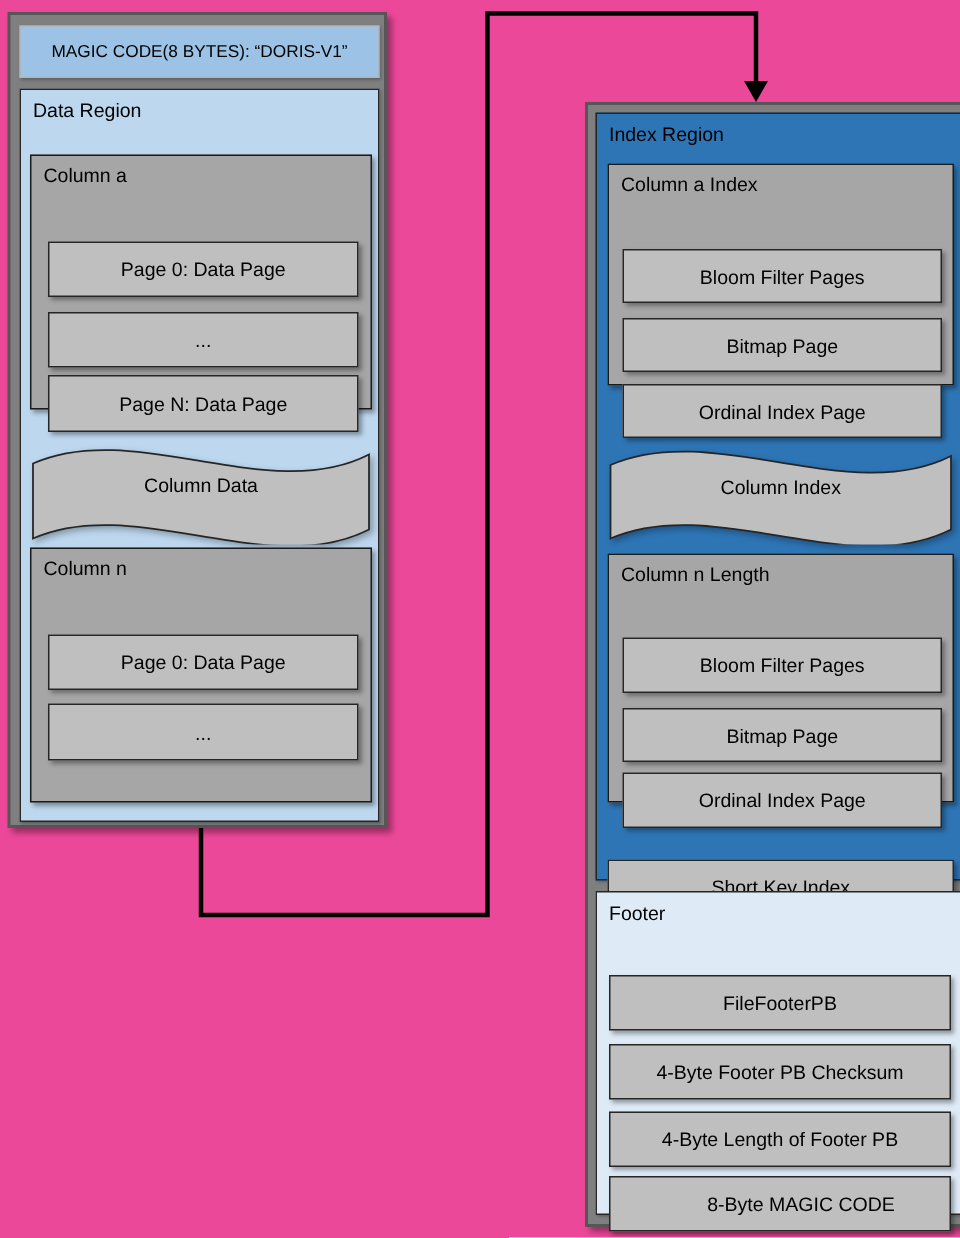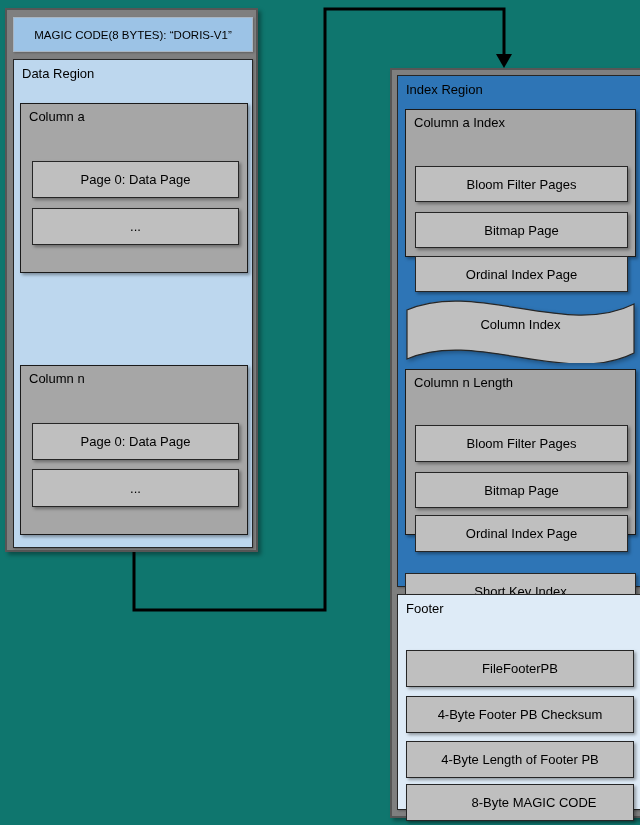--- a/index.html
+++ b/index.html
@@ -5,21 +5,21 @@
   * { margin: 0; padding: 0; box-sizing: border-box; }
   html, body { background: #ffffff; }
   body {
     font-family: "Liberation Sans", "DejaVu Sans", sans-serif;
     color: #000;
   }
   .canvas {
     position: relative;
     width: 640px;
     height: 825px;
-    background: #0f766e;
+    background: #ec4899;
     overflow: hidden;
   }
 
   
   .frame {
     position: absolute;
     background: #7F7F7F;
     border: 2px solid #565656;
     box-shadow: 3px 3px 4px rgba(0,0,0,0.35);
   }
@@ -105,22 +105,29 @@
       <span>MAGIC CODE(8 BYTES):  “DORIS-V1”</span>
     </div>
 
     <div class="region pale" style="left:6px; top:49px; width:240px; height:489px;text-decoration:underline;">
       <div class="region-label">Data Region</div>
 
       <div class="group" style="left:6px; top:43px; width:228px; height:170px;">
         <div class="group-label">Column a</div>
         <div class="page-box" style="left:11px; top:30px; width:207px; height:37px;">Page 0: Data Page</div>
         <div class="page-box" style="left:11px; top:77px; width:207px; height:37px;">...</div>
+        <div class="page-box" style="left:11px; top:119px; width:207px; height:38px;">Page N: Data Page</div>
       </div>
 
+      <div class="wave-wrap" style="left:6px; top:223px; width:228px; height:80px;">
+        <svg width="228" height="80" viewBox="0 0 228 80">
+          <path class="wave-path" d="M2,26 C70,-4 160,54 226,20 L226,70 C160,104 70,46 2,76 Z"></path>
+        </svg>
+        <div class="wave-label">Column Data</div>
+      </div>
 
       <div class="group" style="left:6px; top:305px; width:228px; height:170px;">
         <div class="group-label">Column n</div>
         <div class="page-box" style="left:11px; top:30px; width:207px; height:37px;">Page 0: Data Page</div>
         <div class="page-box" style="left:11px; top:76px; width:207px; height:38px;">...</div>
       </div>
     </div>
   </div>
 
   <div class="frame" style="left:390px; top:68px; width:258px; height:750px;">

